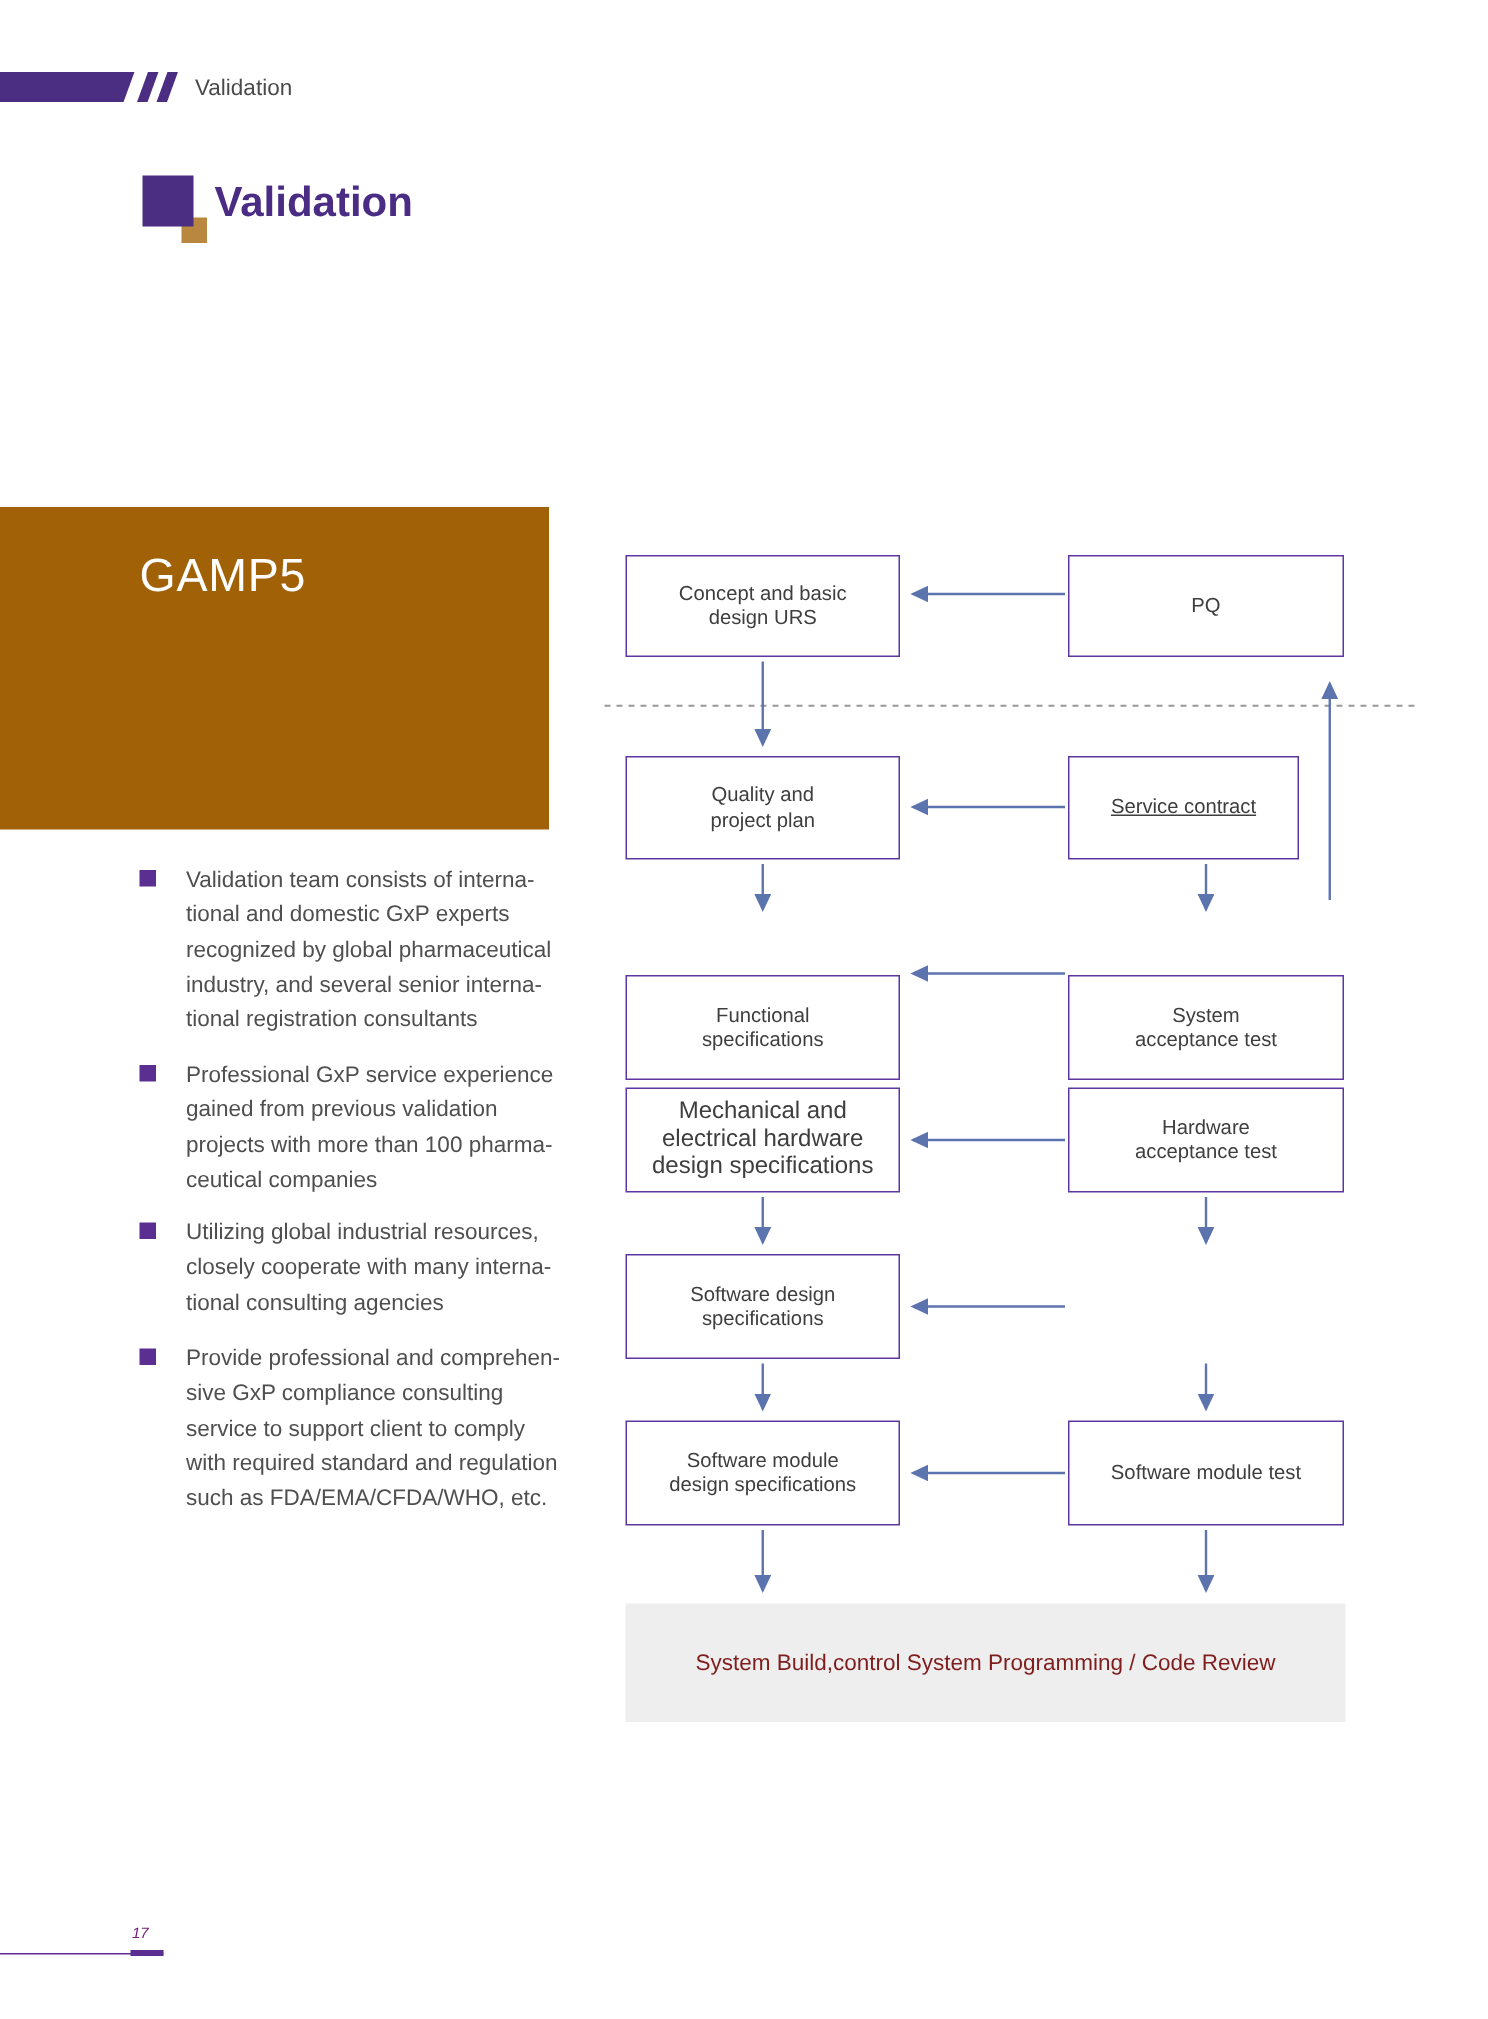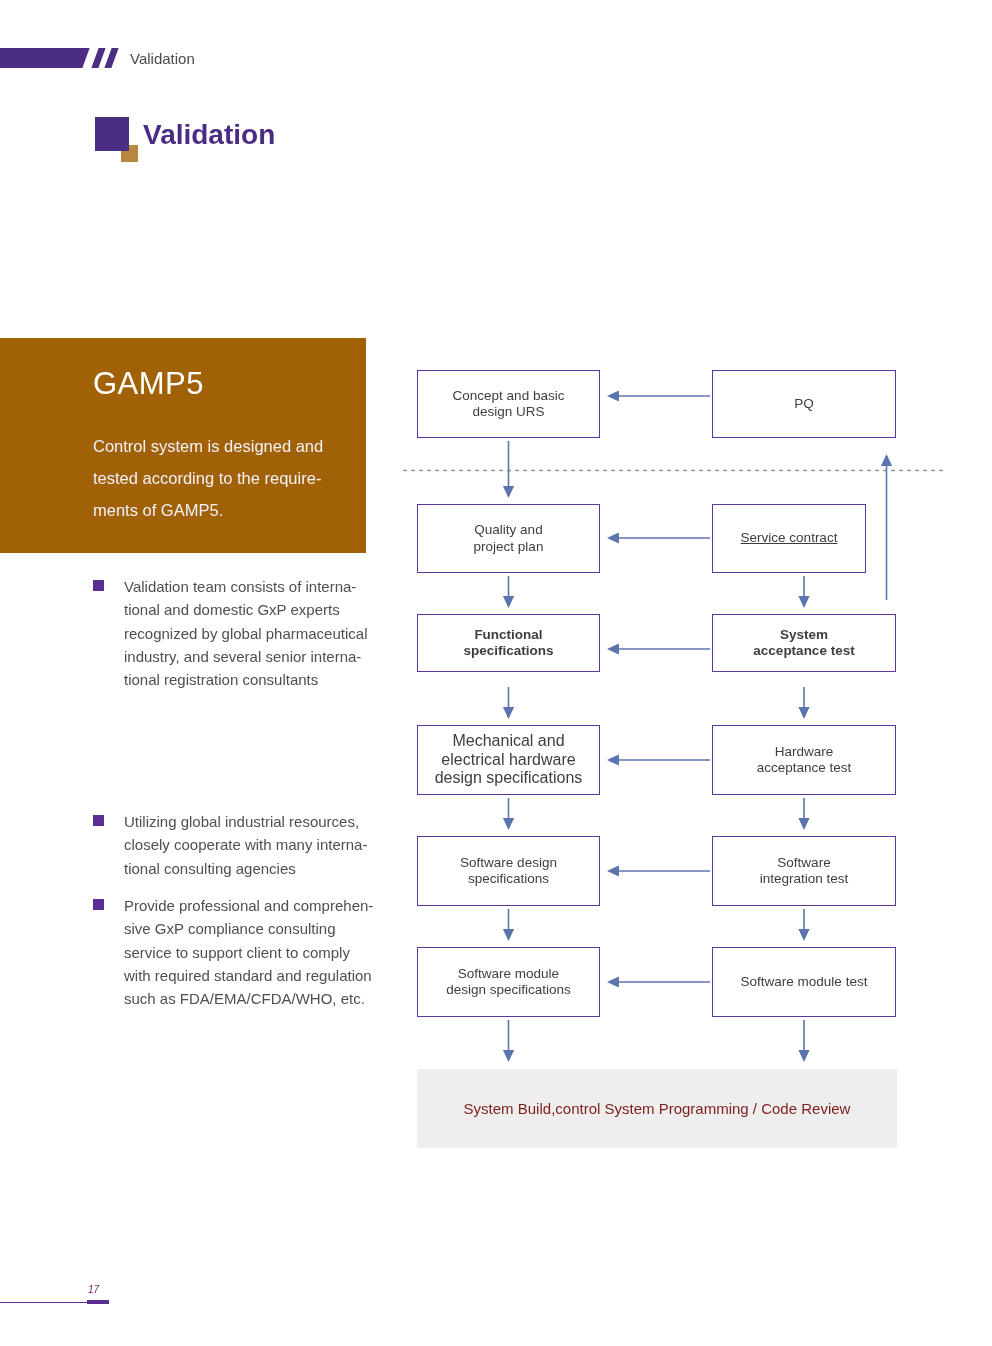--- a/index.html
+++ b/index.html
@@ -37,21 +37,21 @@
   
   .fbox { position:absolute; box-sizing:border-box; border:1.5px solid #5E35A1; background:#ffffff;
           display:flex; align-items:center; justify-content:center; text-align:center;
           font-size:13.5px; line-height:1.22; color:#3E3E3E; white-space:pre-line; }
   .colL { left:417px; width:183px; }
   .colR { left:712px; width:184px; }
   .w-sc { width:154px;text-decoration:underline; }
   .big  { font-size:16px; line-height:1.18; }
   .rt0 { top:370px; height:68px; }
   .rt1 { top:504px; height:69px; }
-  .rt2 { top:614px; height:58px;font-weight:bold; }
+  .rt2 { top:650px; height:70px; }
   .rt3 { top:725px; height:70px; }
   .rt4 { top:836px; height:70px; }
   .rt5 { top:947px; height:70px; }
 
   
   .sysbar { position:absolute; left:417px; top:1069px; width:480px; height:79px; background:#EEEEEE;
             display:flex; align-items:center; justify-content:center;
             font-size:15px; color:#7f1d1d; }
 
   
@@ -71,32 +71,36 @@
   <div class="hdr-s1"></div>
   <div class="hdr-s2"></div>
   <div class="hdr-label">Validation</div>
 
   <div class="ttl-gold"></div>
   <div class="ttl-purple"></div>
   <div class="ttl-text">Validation</div>
 
   <div class="gamp-box">
     <div class="gamp-head">GAMP5</div>
-    <div class="gamp-desc">Control system is designed and
-tested according to the require-
-ments of GAMP5.</div>
   </div>
 
   <div class="bullet bp0">
     <span class="b-sq"></span>
     <div class="b-txt">Validation team consists of interna-
 tional and domestic GxP experts
 recognized by global pharmaceutical
 industry, and several senior interna-
 tional registration consultants</div>
+  </div>
+  <div class="bullet bp1">
+    <span class="b-sq"></span>
+    <div class="b-txt">Professional GxP service experience
+gained from previous validation
+projects with more than 100 pharma-
+ceutical companies</div>
   </div>
   <div class="bullet bp2">
     <span class="b-sq"></span>
     <div class="b-txt">Utilizing global industrial resources,
 closely cooperate with many interna-
 tional consulting agencies</div>
   </div>
   <div class="bullet bp3">
     <span class="b-sq"></span>
     <div class="b-txt">Provide professional and comprehen-
@@ -151,22 +155,20 @@
 specifications</div>
   <div class="fbox colL rt5">Software module
 design specifications</div>
 
   <div class="fbox colR rt0">PQ</div>
   <div class="fbox colR rt1 w-sc">Service contract</div>
   <div class="fbox colR rt2">System
 acceptance test</div>
   <div class="fbox colR rt3">Hardware
 acceptance test</div>
-  <div class="fbox colR rt4">Software
-integration test</div>
   <div class="fbox colR rt5">Software module test</div>
 
   <div class="sysbar">
     <span>System Build,control System Programming / Code Review</span>
   </div>
 
   <div class="pn-line"></div>
   <div class="pn-thick"></div>
   <div class="pn-num">17</div>
 

